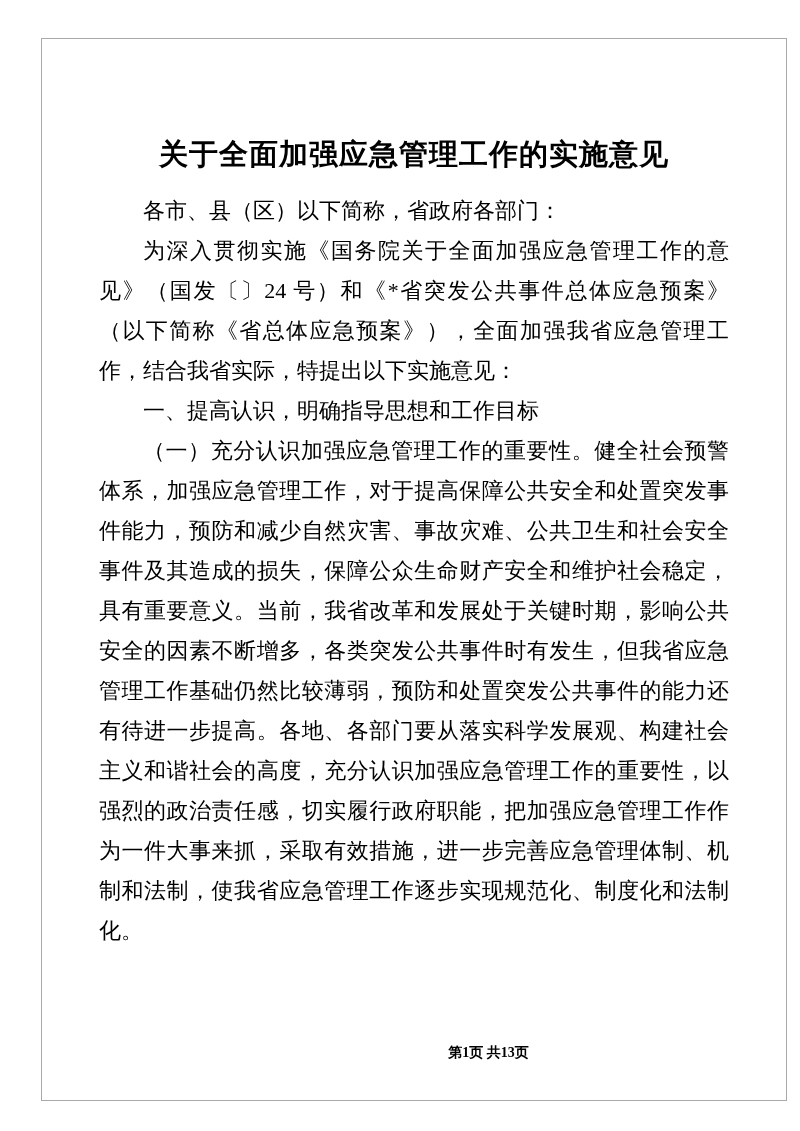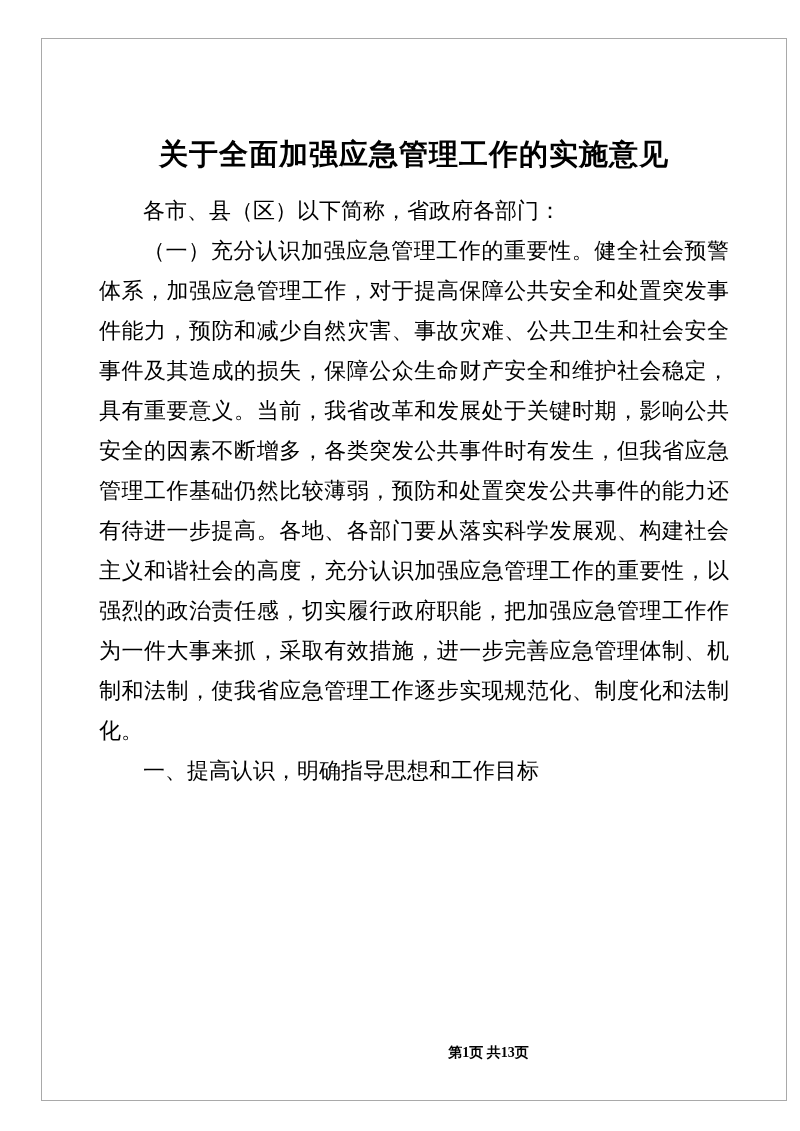--- a/index.html
+++ b/index.html
@@ -64,24 +64,25 @@
 
 <div class="page">
 
   <div class="page-border"></div>
 
   <div class="content">
     <h1 class="doc-title">关于全面加强应急管理工作的实施意见</h1>
 
     <p class="par">各市、县（区）以下简称，省政府各部门：</p>
 
+    <p class="par">为深入贯彻实施《国务院关于全面加强应急管理工作的意见》（国发〔〕24 号）和《*省突发公共事件总体应急预案》（以下简称《省总体应急预案》），全面加强我省应急管理工作，结合我省实际，特提出以下实施意见：</p>
+
+    <p class="par">一、提高认识，明确指导思想和工作目标</p>
 
     <p class="par">（一）充分认识加强应急管理工作的重要性。健全社会预警体系，加强应急管理工作，对于提高保障公共安全和处置突发事件能力，预防和减少自然灾害、事故灾难、公共卫生和社会安全事件及其造成的损失，保障公众生命财产安全和维护社会稳定，具有重要意义。当前，我省改革和发展处于关键时期，影响公共安全的因素不断增多，各类突发公共事件时有发生，但我省应急管理工作基础仍然比较薄弱，预防和处置突发公共事件的能力还有待进一步提高。各地、各部门要从落实科学发展观、构建社会主义和谐社会的高度，充分认识加强应急管理工作的重要性，以强烈的政治责任感，切实履行政府职能，把加强应急管理工作作为一件大事来抓，采取有效措施，进一步完善应急管理体制、机制和法制，使我省应急管理工作逐步实现规范化、制度化和法制化。</p>
-
-    <p class="par">一、提高认识，明确指导思想和工作目标</p>
 
   </div>
 
   <div class="footer">
     <span>第1页 共13页</span>
   </div>
 
 </div>
 
 </body></html>

